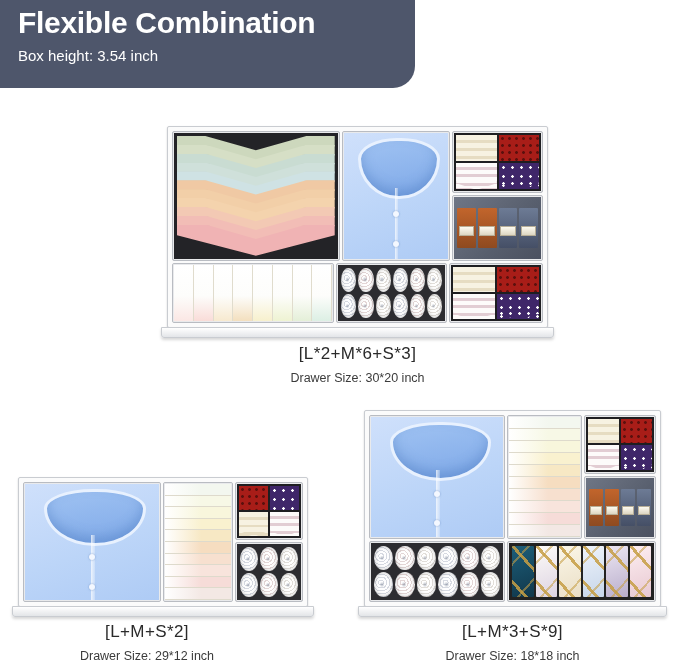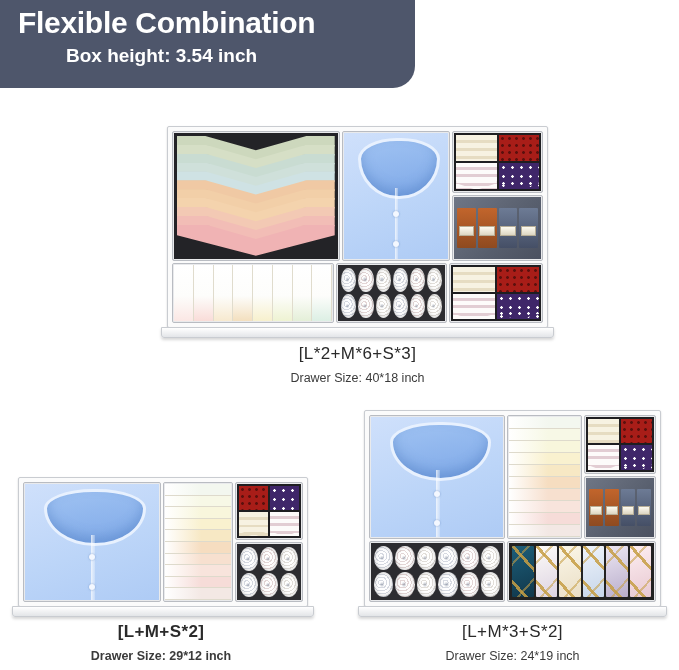--- a/index.html
+++ b/index.html
@@ -15,22 +15,22 @@
     background:#4e566b;
     border-bottom-right-radius:22px;
     box-sizing:border-box;
     padding:6px 0 0 18px;
   }
   .banner-title{
     color:#ffffff;font-size:30px;font-weight:bold;line-height:34px;
     letter-spacing:-0.3px;white-space:nowrap;
   }
   .banner-sub{
-    color:#ffffff;font-size:19px;font-weight:bold;line-height:24px;
-    margin-top:4px;white-space:nowrap;margin-left:48px;
+    color:#ffffff;font-size:15px;font-weight:normal;line-height:24px;
+    margin-top:4px;white-space:nowrap;
   }
 
   
   .drawer{position:absolute;}
   .drawer-body{
     position:absolute;left:0;top:0;right:0;bottom:10px;
     background:#fbfbfb;
     border:1px solid #c9ccd1;
     border-radius:2px;
     box-shadow:0 1px 2px rgba(0,0,0,.18);
@@ -242,21 +242,21 @@
         <div class="tie t-purple point"></div>
       </div>
     </div>
 
   </div>
   <div class="drawer-lip"></div>
 </div>
 
 <div class="caption" style="left:167px;top:344px;width:381px;">
   <div class="cap-code">[L*2+M*6+S*3]</div>
-  <div class="cap-size">Drawer Size: 40*18 inch</div>
+  <div class="cap-size">Drawer Size: 30*20 inch</div>
 </div>
 
 <div class="drawer" style="left:18px;top:477px;width:290px;height:140px;">
   <div class="drawer-body">
     <div class="row" style="flex:1;">
 
       <div class="box shirt" style="flex:137;">
         <div class="collar"></div>
         <div class="placket"></div>
         <div class="btn" style="top:60%;"></div>
@@ -290,21 +290,21 @@
             <div class="sock" style="background-color: rgb(238, 242, 251);"></div>
             <div class="sock" style="background-color: rgb(253, 238, 238);"></div>
             <div class="sock" style="background-color: rgb(251, 247, 242);"></div>
           </div>
       </div>
     </div>
   </div>
   <div class="drawer-lip"></div>
 </div>
 
-<div class="caption" style="left:16px;top:622px;width:290px;font-weight:bold;">
+<div class="caption" style="left:2px;top:622px;width:290px;">
   <div class="cap-code">[L+M+S*2]</div>
   <div class="cap-size">Drawer Size: 29*12 inch</div>
 </div>
 
 <div class="drawer" style="left:364px;top:410px;width:297px;height:207px;">
   <div class="drawer-body">
 
     <div class="row" style="flex:128;">
 
       <div class="box shirt" style="flex:124;">
@@ -368,15 +368,15 @@
           <div class="scarf s5"></div>
           <div class="scarf s6"></div>
         </div>
     </div>
 
   </div>
   <div class="drawer-lip"></div>
 </div>
 
 <div class="caption" style="left:364px;top:622px;width:297px;">
-  <div class="cap-code">[L+M*3+S*2]</div>
-  <div class="cap-size">Drawer Size: 24*19 inch</div>
+  <div class="cap-code">[L+M*3+S*9]</div>
+  <div class="cap-size">Drawer Size: 18*18 inch</div>
 </div>
 
 </body></html>

